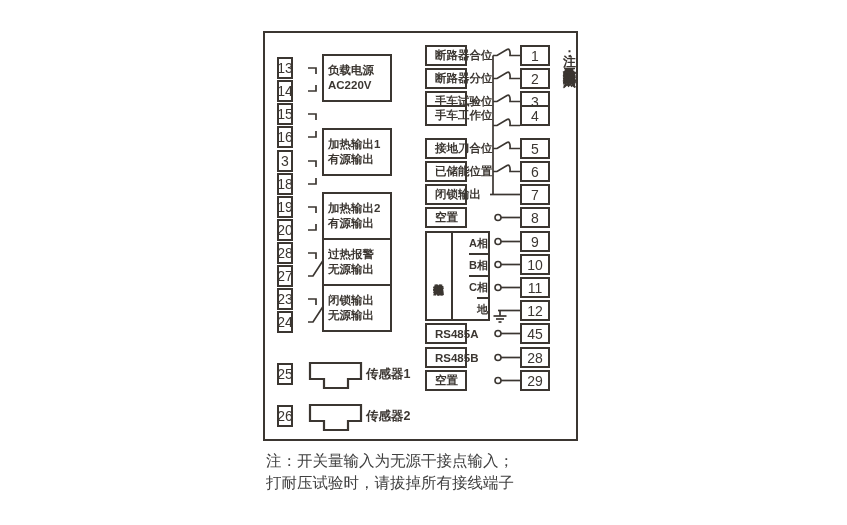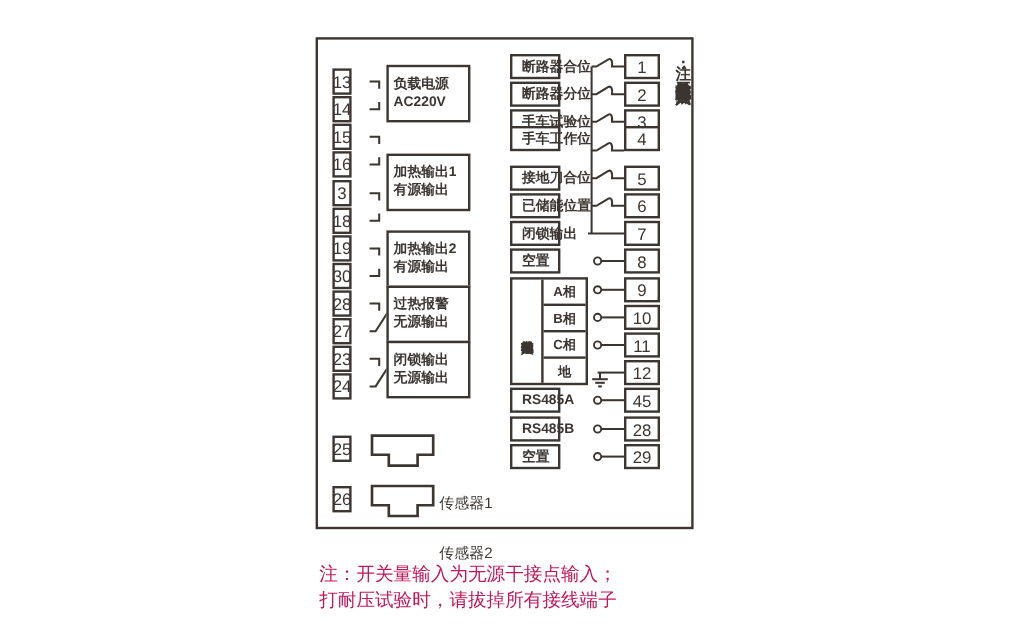--- a/index.html
+++ b/index.html
@@ -36,33 +36,33 @@
   .t19{top:196px}.t20{top:219px}.t21{top:242px}.t22{top:265px}.t23{top:288px}.t24{top:311px}
   .t25{top:363px}.t26{top:405px}
   
   .p0{top:54px}.p1{top:100px}.p2{top:128px}.p3{top:192px}.p4{top:238px}.p5{top:284px}
   
   .sensor-block{position:absolute;left:425px;top:231px;width:65px;height:90px;box-sizing:border-box;
         border:2px solid #3b3631;background:#fff;display:flex;}
   .sb-title{width:26px;box-sizing:border-box;border-right:2px solid #3b3631;
         writing-mode:vertical-rl;text-orientation:upright;font-size:10.5px;font-weight:bold;
         display:flex;align-items:center;justify-content:center;letter-spacing:0;}
-  .sb-rows{flex:1;display:flex;flex-direction:column;}
+  .sb-rows{flex:1;display:flex;flex-direction:column;align-items:flex-end;}
   .sb-cell{flex:1;display:flex;align-items:center;justify-content:center;
         font-size:11px;font-weight:bold;}
   .sb-cell + .sb-cell{border-top:2px solid #3b3631;}
   
-  .sensor-label{position:absolute;left:366px;font-size:12.5px;font-weight:normal;white-space:nowrap;margin-top:45px;}
+  .sensor-label{position:absolute;left:366px;font-size:12.5px;font-weight:bold;white-space:nowrap;}
   .sl1{top:366px}.sl2{top:408px}
   
   .vnote{position:absolute;left:556px;top:43px;width:22px;height:210px;
         writing-mode:vertical-rl;text-orientation:upright;
         font-size:13px;font-weight:bold;letter-spacing:0.5px;color:#3b3631;}
   
-  .fnotes{position:absolute;left:266px;top:450px;font-size:15.5px;line-height:22px;color:#be185d;margin-top:18px;}
+  .fnotes{position:absolute;left:266px;top:450px;font-size:15.5px;line-height:22px;color:#404040;}
 </style>
 </head>
 <body>
 
 <div id="canvas">
 
   <div class="frame"></div>
 
   <svg id="wires" viewBox="0 0 847 525">
 
@@ -140,21 +140,21 @@
     </g>
   </svg>
 
   <div class="term term-l t13">13</div>
   <div class="term term-l t14">14</div>
   <div class="term term-l t15">15</div>
   <div class="term term-l t16">16</div>
   <div class="term term-l t17">3</div>
   <div class="term term-l t18">18</div>
   <div class="term term-l t19">19</div>
-  <div class="term term-l t20">30</div>
+  <div class="term term-l t20">20</div>
   <div class="term term-l t21">28</div>
   <div class="term term-l t22">27</div>
   <div class="term term-l t23">23</div>
   <div class="term term-l t24">24</div>
 
   <div class="llab p0">
     <span>负载电源</span>
     <span>AC220V</span>
   </div>
   <div class="llab p2">

